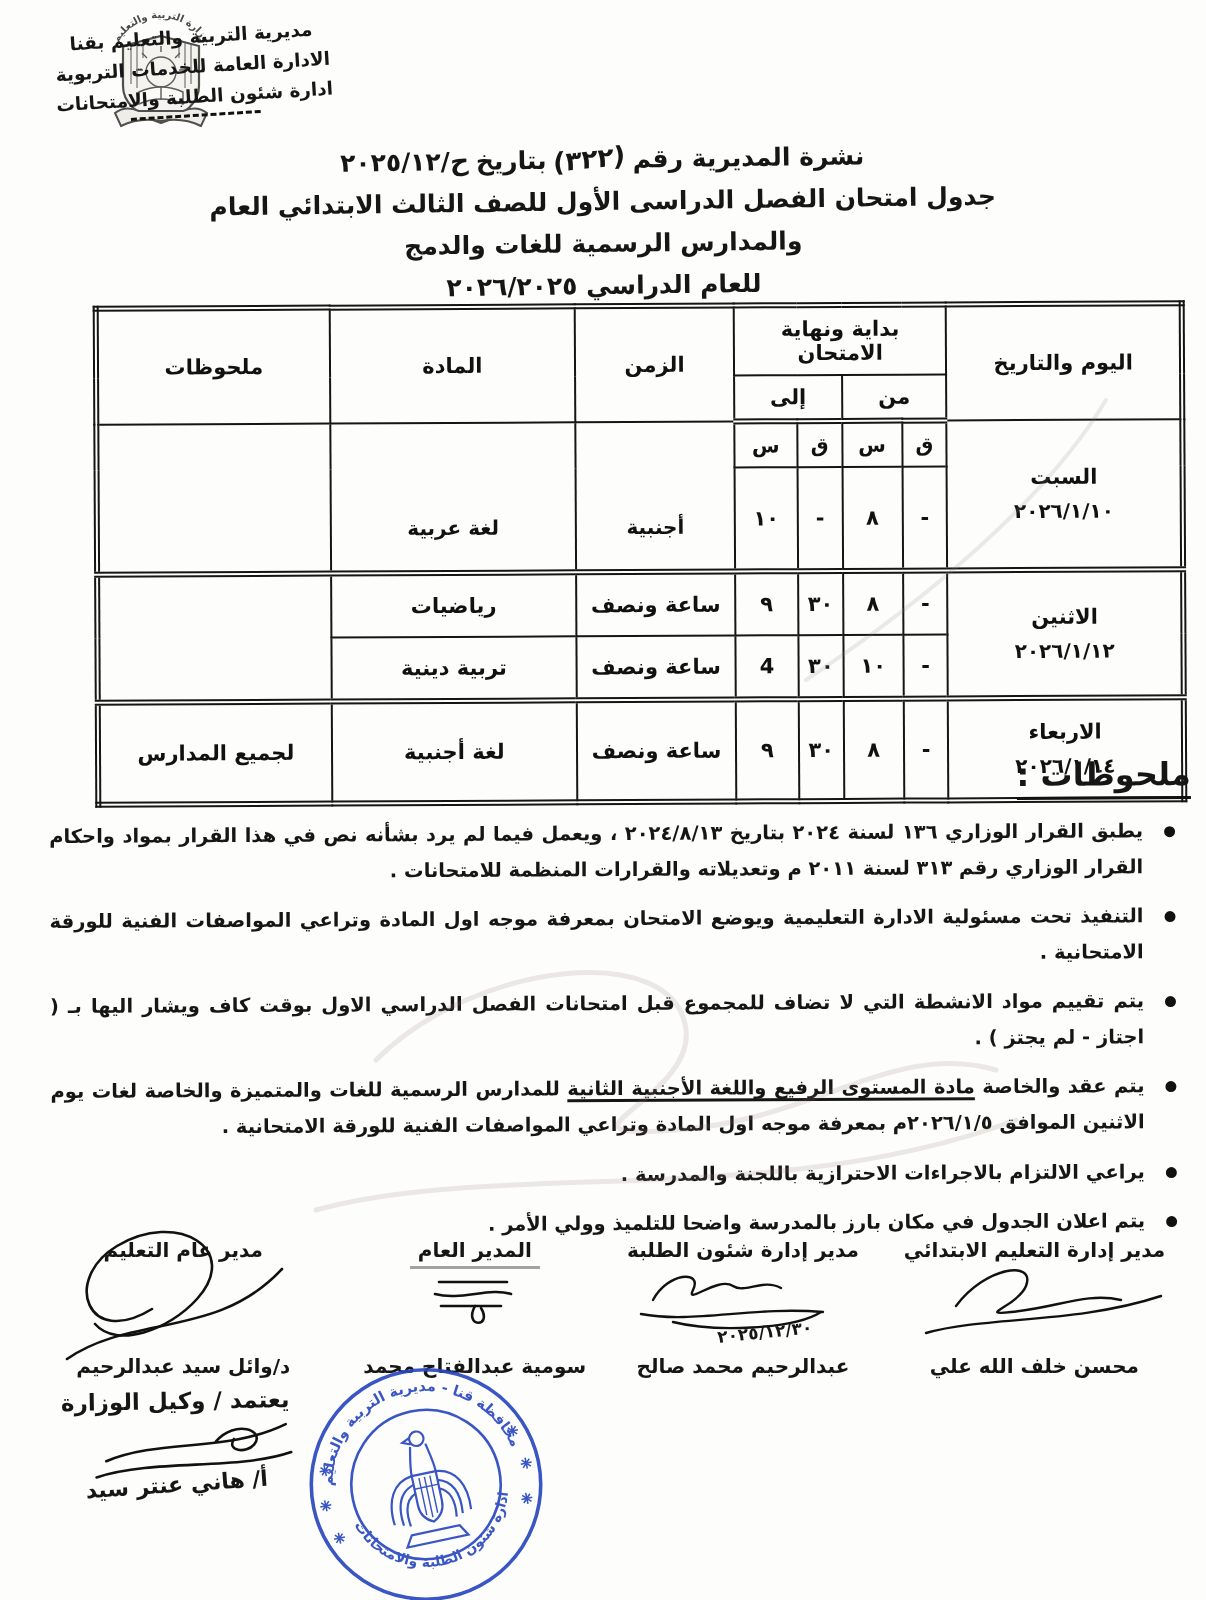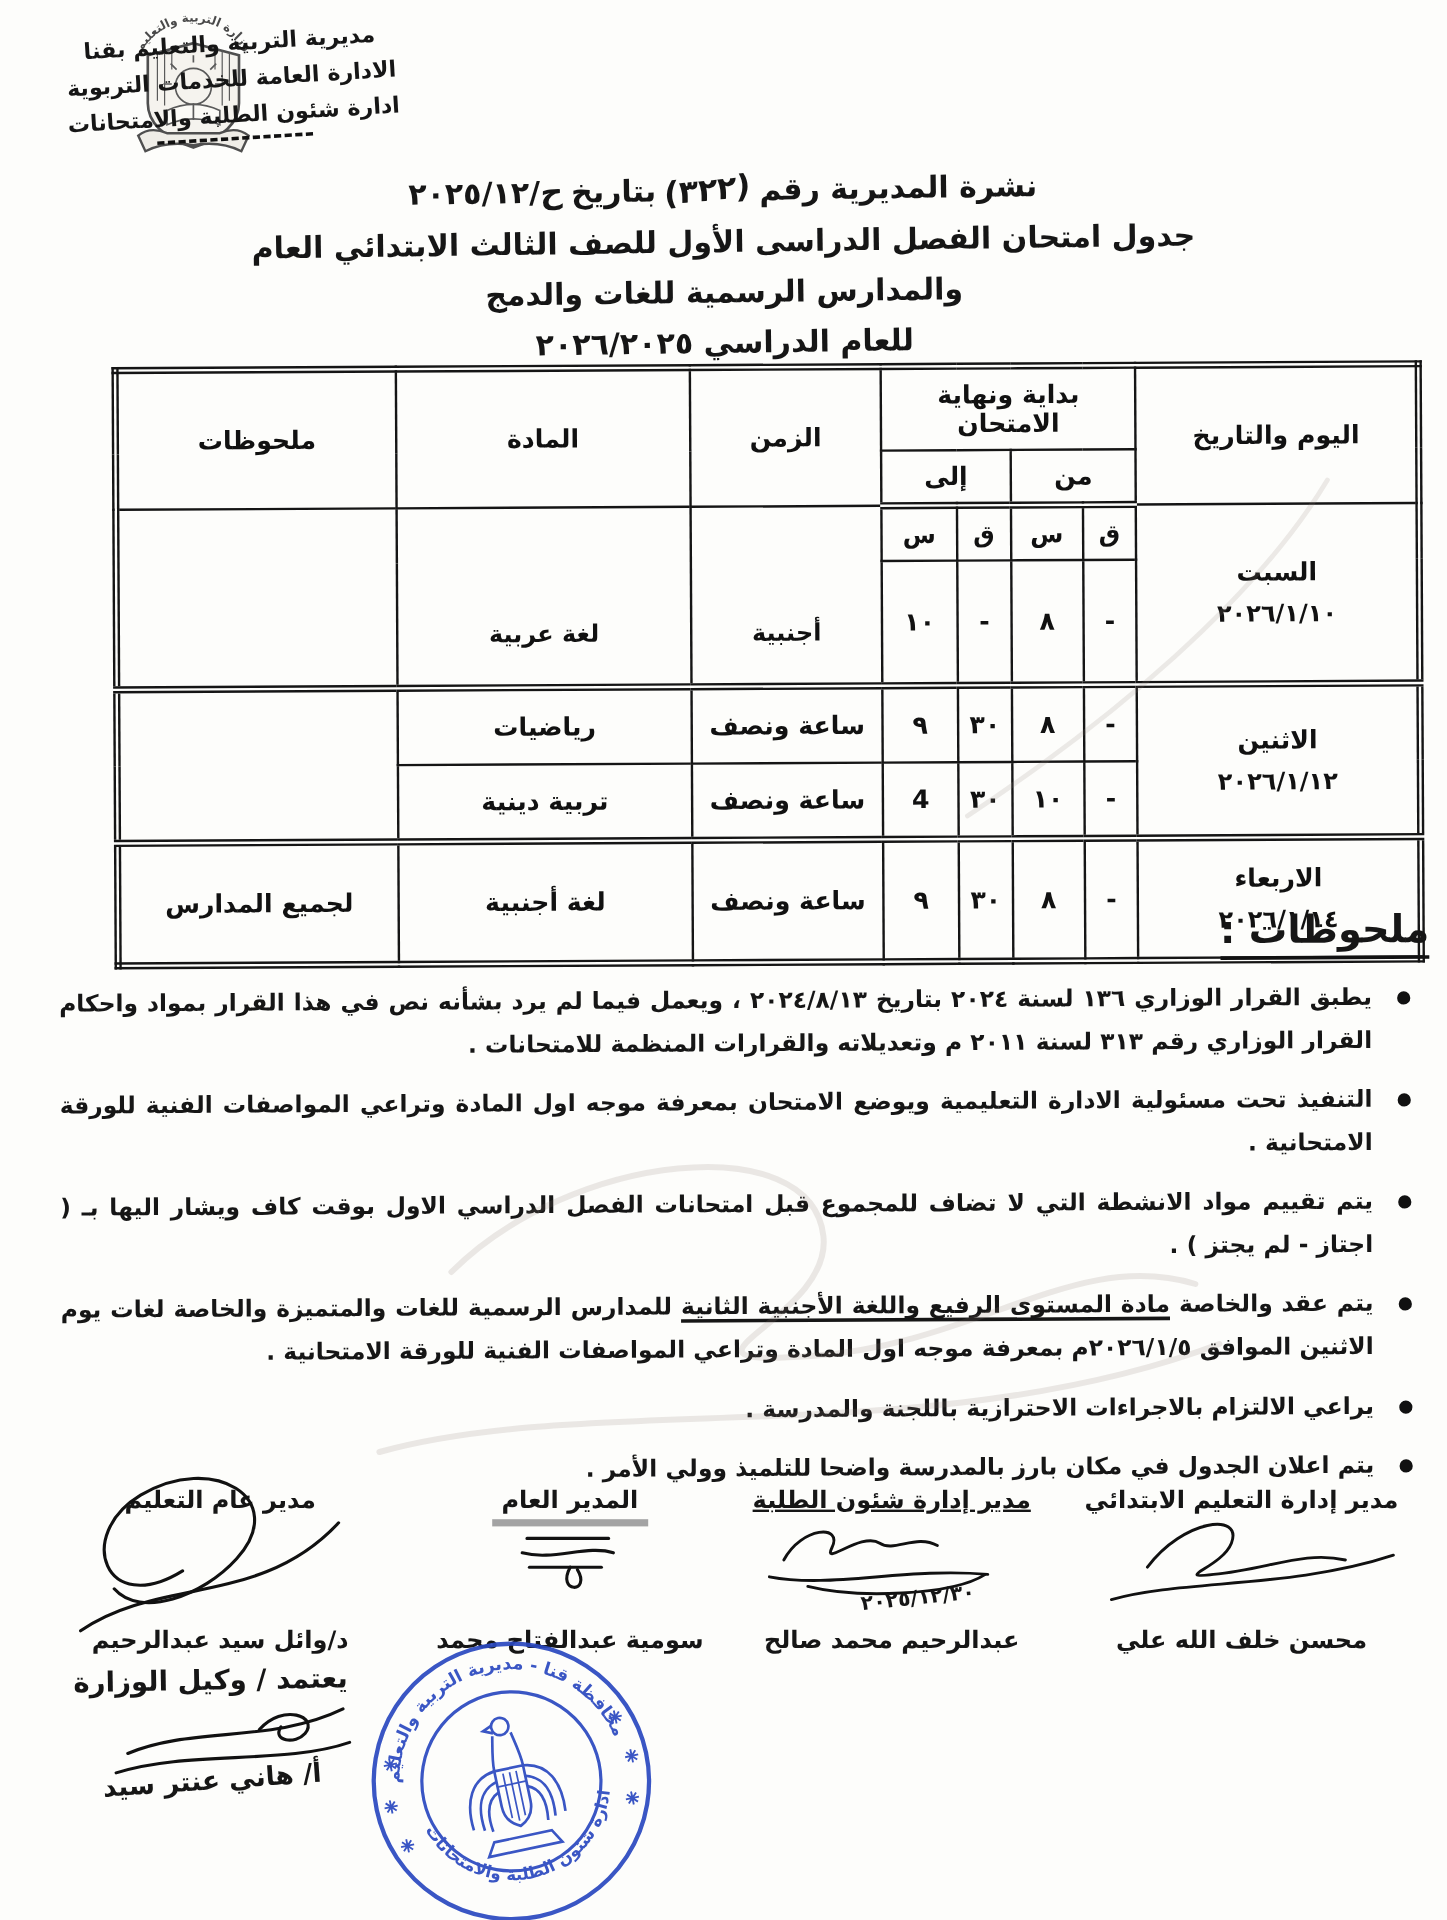--- a/index.html
+++ b/index.html
@@ -56,23 +56,23 @@
     font-size:19.5px;line-height:1.85;text-align:justify;
   }
   .notes li::before{
     content:"";position:absolute;right:2px;top:13px;
     width:11px;height:11px;background:#111;border-radius:50%;
   }
   .u{text-decoration:underline;text-decoration-thickness:2.5px;text-underline-offset:4px;}
   
   .sigs{position:absolute;top:1238px;right:20px;left:20px;height:140px;display:flex;}
   .sig-col{position:relative;text-align:center;}
-  .sig-col.c1{width:26%;}.sig-col.c2{width:24%;text-decoration:underline;}.sig-col.c3{width:22%;}.sig-col.c4{width:28%;}
+  .sig-col.c1{width:26%;}.sig-col.c2{width:24%;}.sig-col.c3{width:22%;}.sig-col.c4{width:28%;}
   .sig-title{font-size:20px;}
-  .sig-title.underlined{display:inline-block;border-bottom:6px solid #a3a3a3;padding:0 8px 4px;}
+  .sig-title.underlined{display:inline-block;border-bottom:3px solid #a3a3a3;padding:0 8px 4px;}
   .sig-name{position:absolute;bottom:0;right:0;left:0;font-size:20px;}
   .sig-scribble{position:absolute;pointer-events:none;}
   .sig-date{position:absolute;font-size:17px;transform:rotate(-6deg);}
   
   .approval{position:absolute;top:1388px;right:880px;width:300px;text-align:center;transform:rotate(-1deg);}
   .approval-line{font-size:23px;}
   .approval-name{font-size:22px;margin-top:58px;transform:rotate(-3deg);}
   .approval .sig-scribble{top:26px;right:30px;}
   
   .stamp{position:absolute;top:1362px;right:645px;width:270px;height:245px;transform:rotate(-12deg);opacity:.92;}

